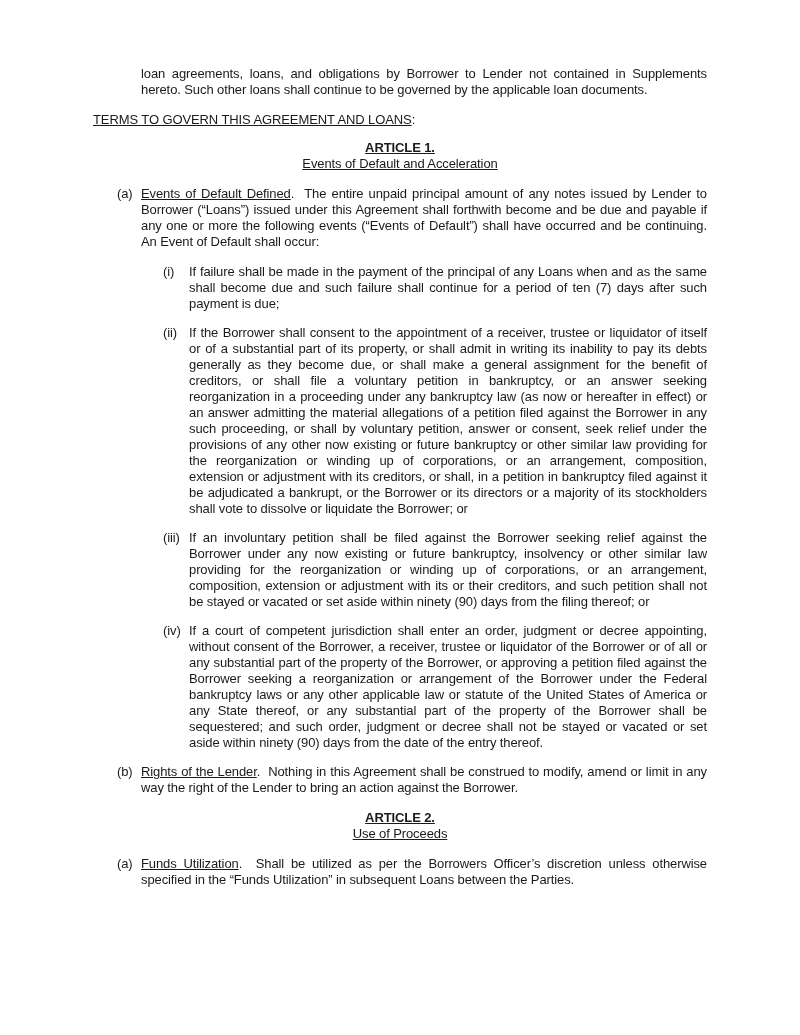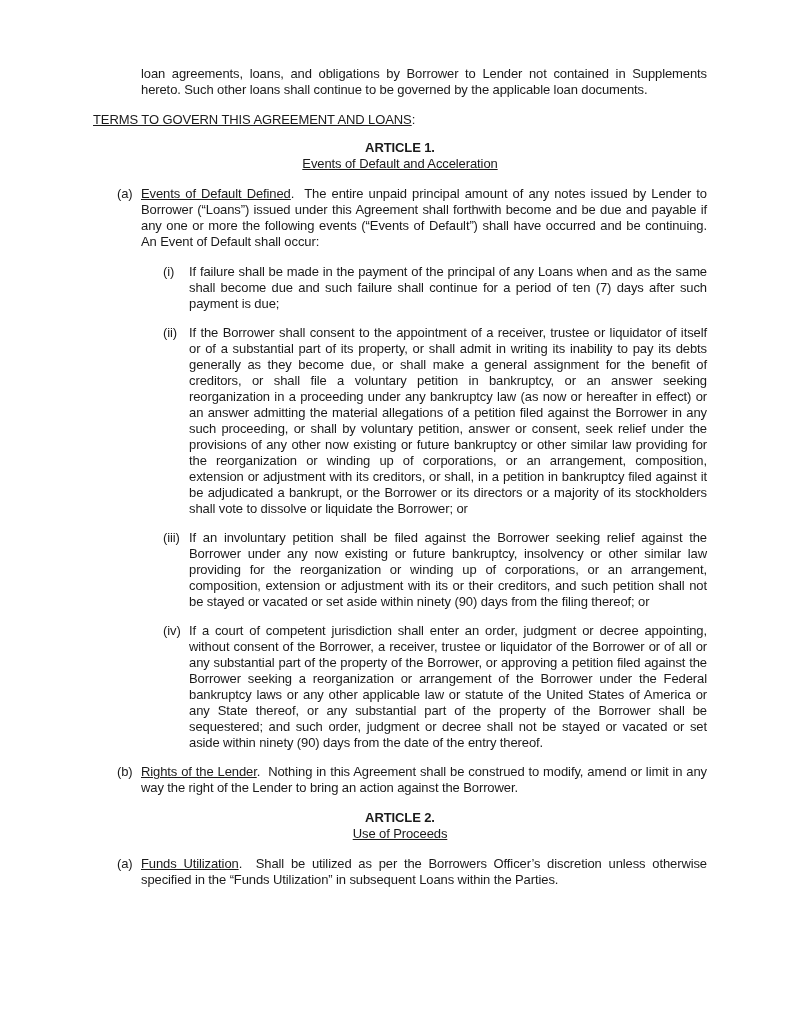--- a/index.html
+++ b/index.html
@@ -20,21 +20,21 @@
     letter-spacing: -0.1px;
     line-height: 16px;
     overflow: hidden;
   }
   .para {
     margin: 0 0 14px 0;
   }
   .justify { text-align: justify; }
   .indent-1 { padding-left: 48px; }
   .u { text-decoration: underline; }
-  .bold { font-weight: bold; }
+  .bold { font-weight: bold; text-decoration: underline; }
   .heading-terms {
     margin-bottom: 12px;
   }
   .article-head {
     text-align: center;
     margin-bottom: 14px;
   }
   .item {
     display: flex;
     margin-bottom: 14px;
@@ -96,16 +96,16 @@
     <span class="body"><span class="u">Rights of the Lender</span><span class="sep">.  </span><span>Nothing in this Agreement shall be construed to modify, amend or limit in any way the right of the Lender to bring an action against the Borrower.</span></span>
   </div>
 
   <div class="article-head">
     <div class="bold">ARTICLE 2.</div>
     <div><span class="u">Use of Proceeds</span></div>
   </div>
 
   <div class="item level-a">
     <span class="label">(a)</span>
-    <span class="body"><span class="u">Funds Utilization</span><span class="sep">.  </span><span>Shall be utilized as per the Borrowers Officer’s discretion unless otherwise specified in the “Funds Utilization” in subsequent Loans within the Parties.</span></span>
+    <span class="body"><span class="u">Funds Utilization</span><span class="sep">.  </span><span>Shall be utilized as per the Borrowers Officer’s discretion unless otherwise specified in the “Funds Utilization” in subsequent Loans between the Parties.</span></span>
   </div>
 
 </div>
 
 </body></html>

